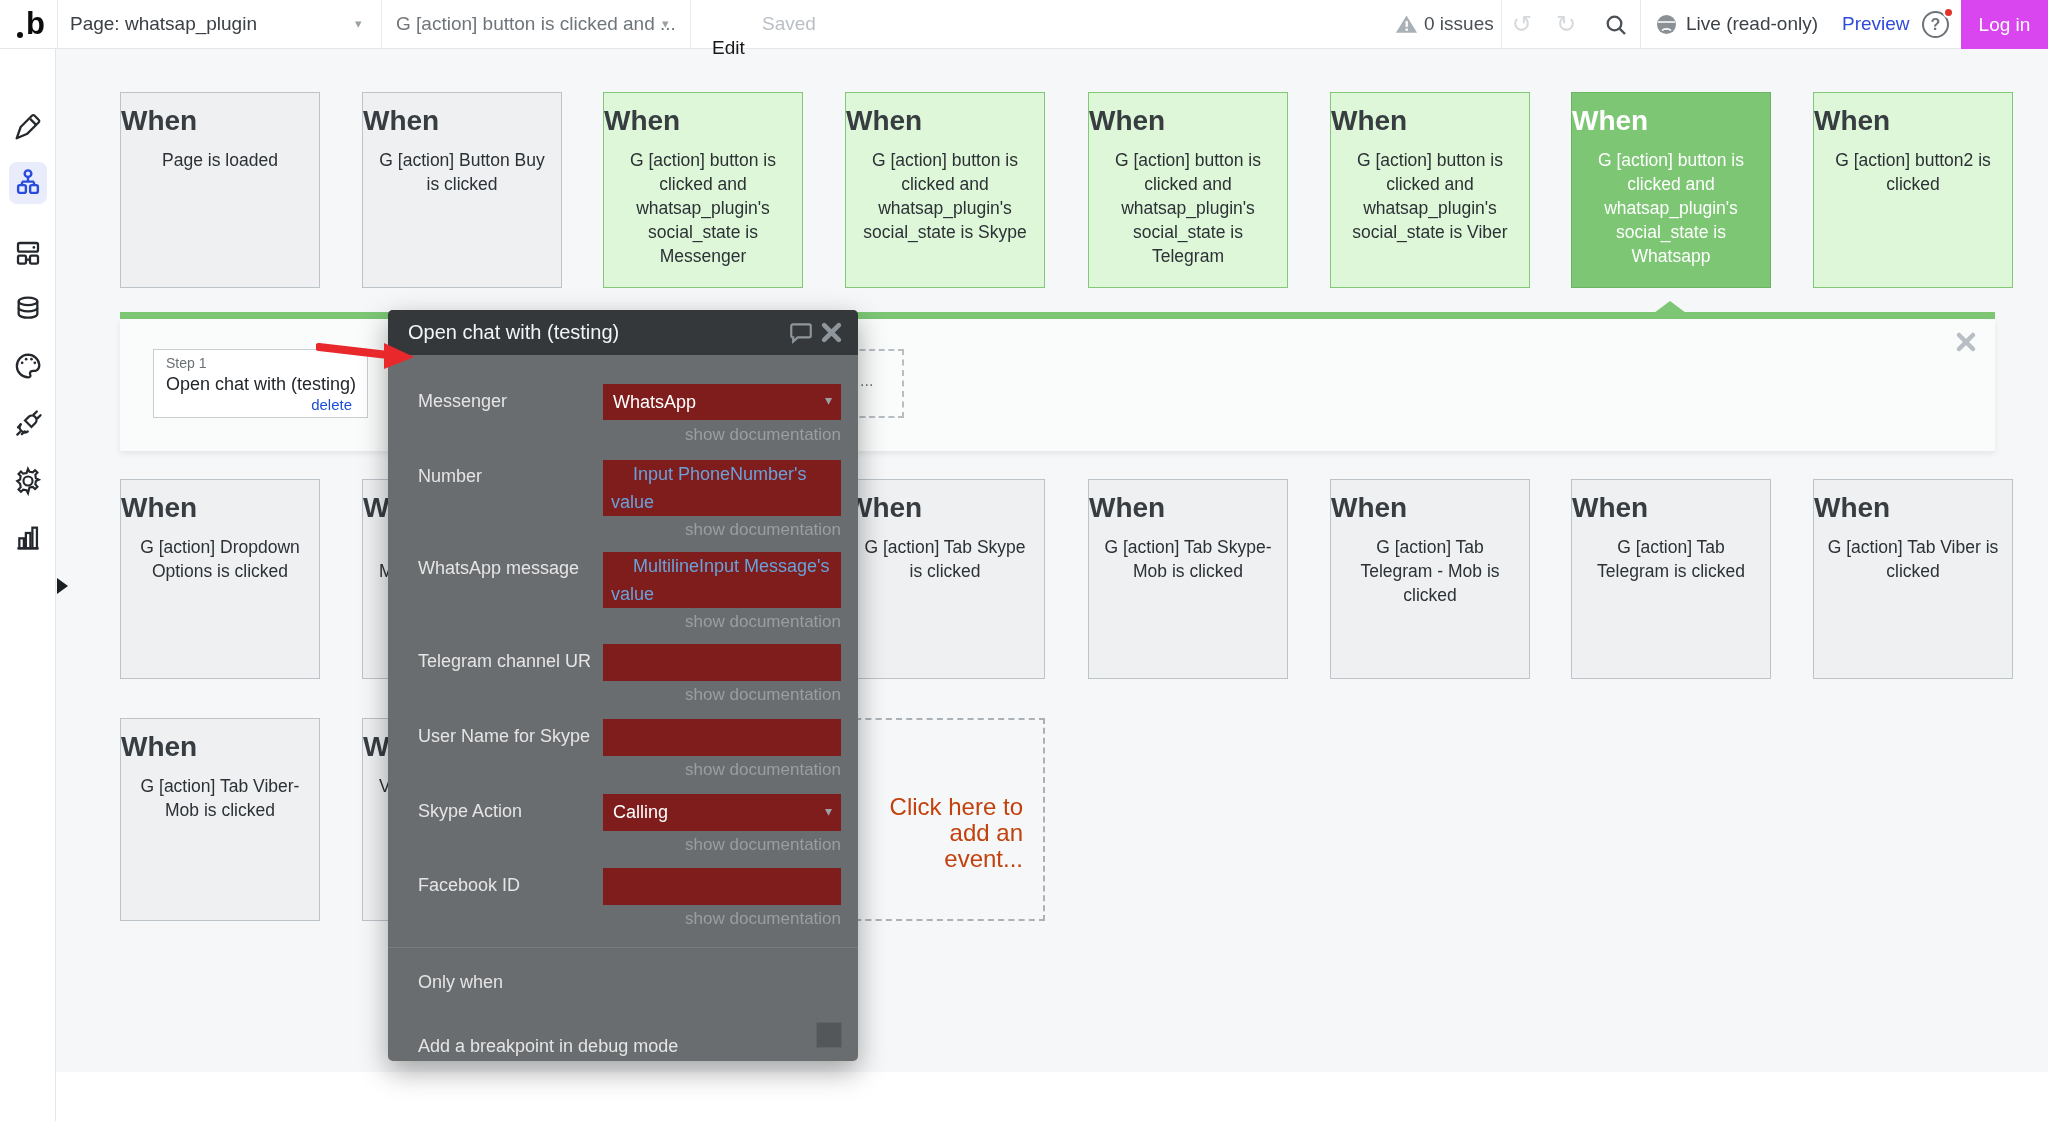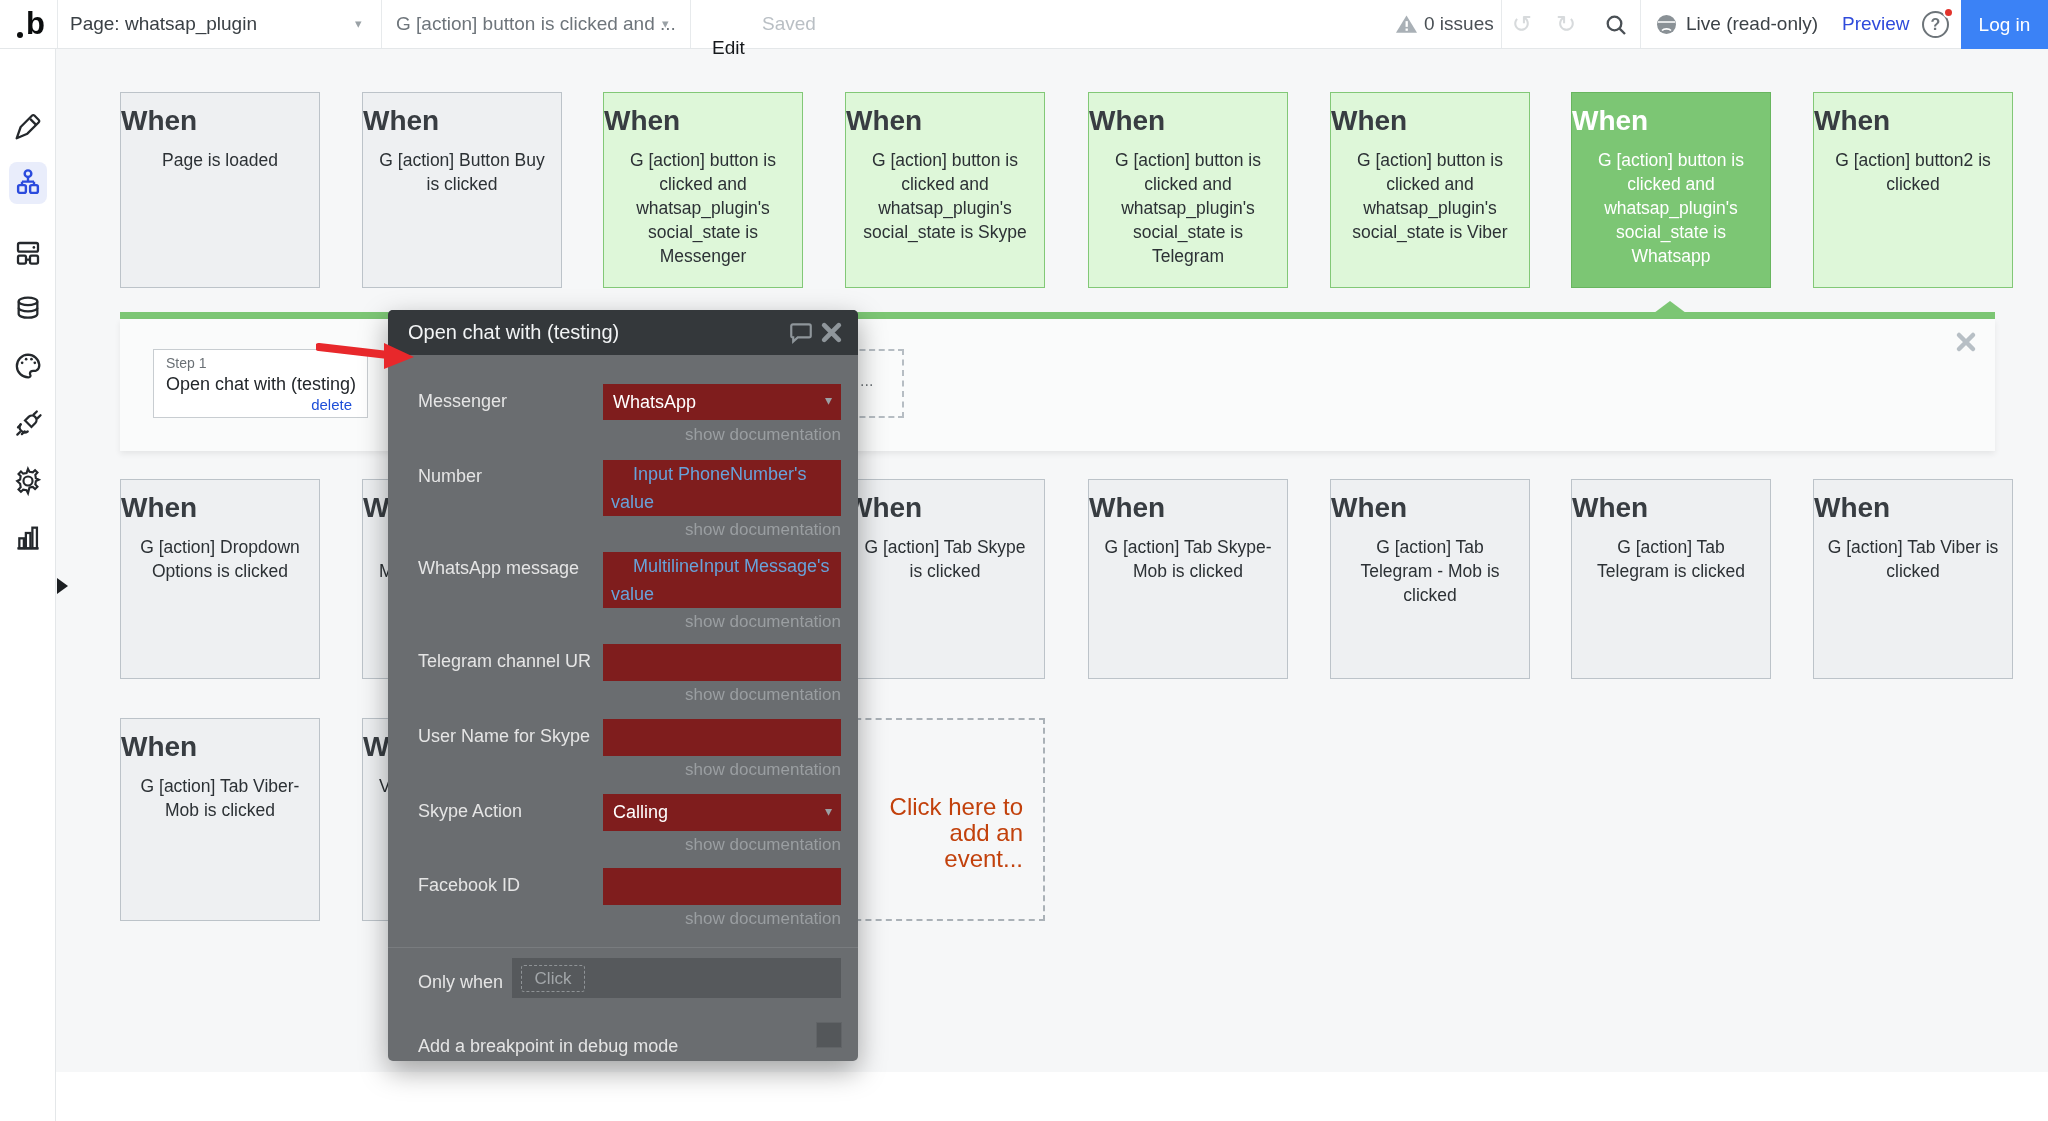--- a/index.html
+++ b/index.html
@@ -16,21 +16,21 @@
   .logo-b .b { position:absolute; left:12px; top:6px; font-size:31px; font-weight:700; color:#0b0d0e; }
   .logo-b .dot { position:absolute; left:3px; top:32px; width:6px; height:6px; border-radius:50%; background:#0b0d0e; }
   .chev { font-size:13px; color:#9aa1a6; }
   .tb-selector-text { color:#3a4045; }
   .tb-muted { color:#b9bfc4; }
   .tb-dark { color:#16191c;margin-top:24px; }
   .undo-redo { font-size:24px; color:#d7dadc; font-family:"DejaVu Sans",sans-serif; }
   .help-circle { position:absolute; left:1922px; top:11px; width:27px; height:27px; border:2.4px solid #6d7479;
                  border-radius:50%; text-align:center; line-height:23px; font-size:16px; font-weight:700; color:#6d7479; }
   .help-dot { position:absolute; left:1943px; top:7px; width:11px; height:11px; border-radius:50%; background:#e2342c; border:2px solid #fff; }
-  .login-btn { position:absolute; left:1961px; top:0; width:87px; height:49px; background:#3b82f6; color:#fff;
+  .login-btn { position:absolute; left:1961px; top:0; width:87px; height:49px; background:#d946ef; color:#fff;
                font-size:19px; text-align:center; line-height:49px; }
 
   
   .sidebar { position:absolute; left:0; top:49px; width:56px; height:1072px; background:#fff;
              border-right:1px solid #e4e7e9; z-index:30; }
   .side-ico { position:absolute; left:12px; width:32px; height:32px; }
   .side-sel-bg { position:absolute; left:9px; top:113px; width:38px; height:42px; background:#e9edfb; border-radius:8px; }
   .collapse-handle { position:absolute; left:57px; top:578px; width:0; height:0;
                      border-top:8px solid transparent; border-bottom:8px solid transparent; border-left:11px solid #1c1f22; z-index:5; }
 
@@ -352,23 +352,20 @@
     <div class="doc-link" style="top:525px">show documentation</div>
 
     <div class="p-label" style="top:565px">Facebook ID</div>
     <div class="p-field" style="top:558px;height:37px">
       <span class="val"></span>
     </div>
     <div class="doc-link" style="top:599px">show documentation</div>
 
     <div class="p-section-div"></div>
     <div class="p-label" style="top:662px">Only when</div>
-    <div class="ow-field">
-      <div class="ow-click">Click</div>
-    </div>
     <div class="p-label" style="top:726px;width:380px">Add a breakpoint in debug mode</div>
     <div class="bp-check"></div>
   </div>
 
   <div class="red-arrow">
     <svg width="120" height="42" viewBox="0 0 120 42">
         <path d="M3 11L72 19" stroke="#e8282b" stroke-width="8" stroke-linecap="round" fill="none"></path>
         <polygon points="68,7 68,33 98,21" fill="#e8282b"></polygon>
       </svg>
   </div>

